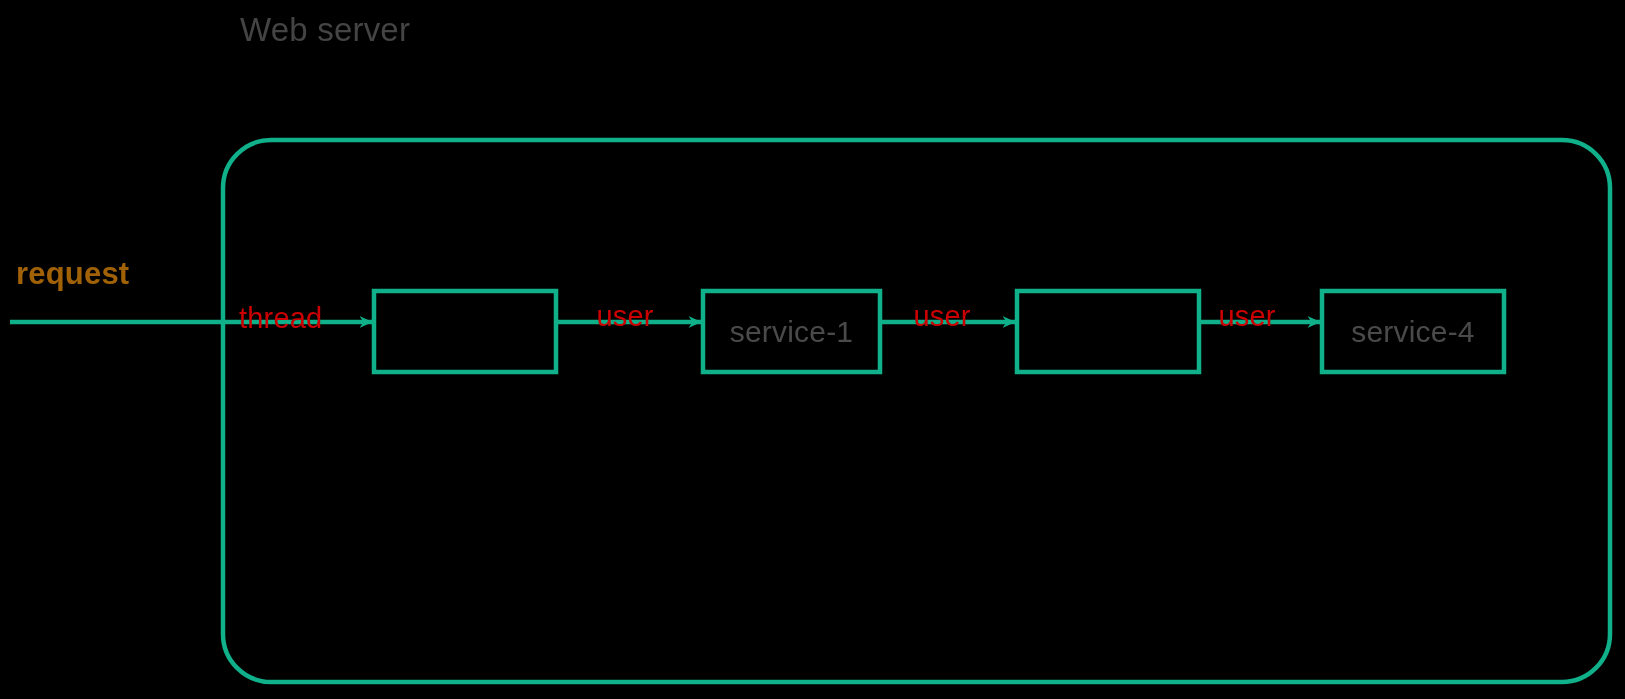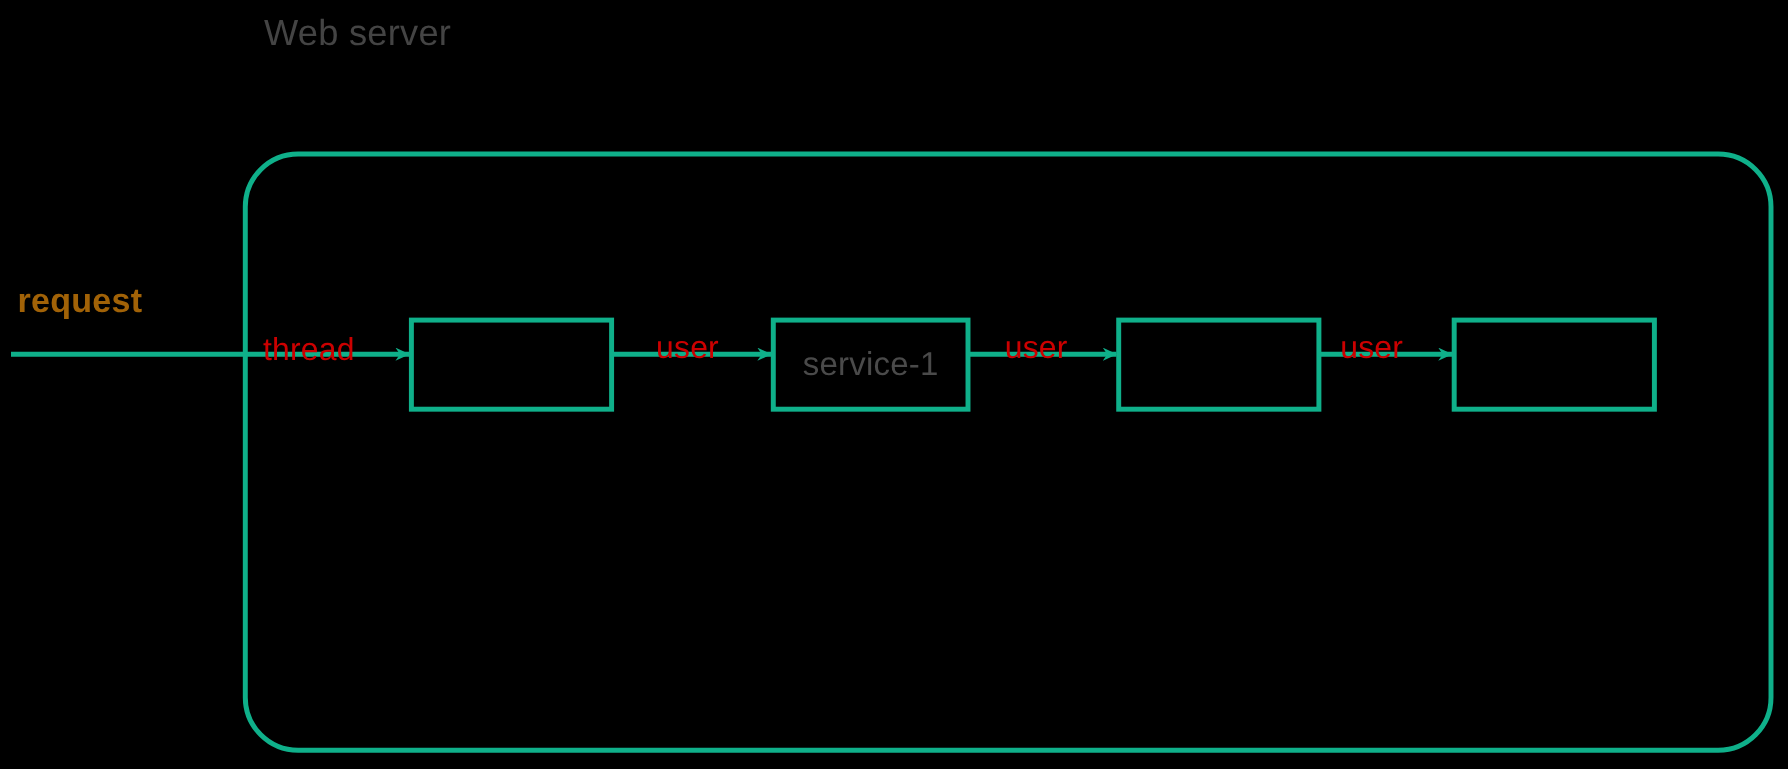--- a/index.html
+++ b/index.html
@@ -117,14 +117,15 @@
   <div class="txt label-edge-red label-user-1">user</div>
 
   <div class="txt label-edge-red label-user-2">user</div>
 
   <div class="txt label-edge-red label-user-3">user</div>
 
 
   <div class="node-label" style="left:703px; top:291px; width:177px; height:81px;">service-1</div>
 
 
+  <div class="node-label" style="left:1322px; top:291px; width:182px; height:81px;">service-4</div>
 
 </div>
 
 </body></html>

